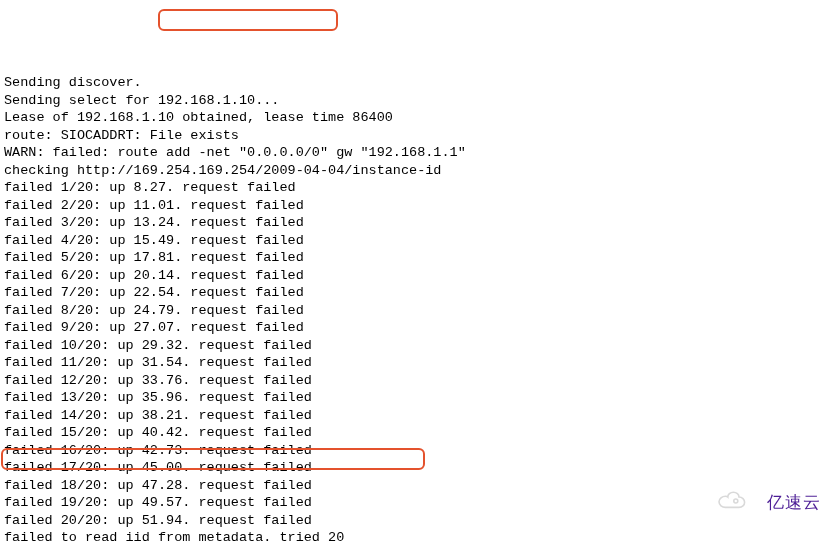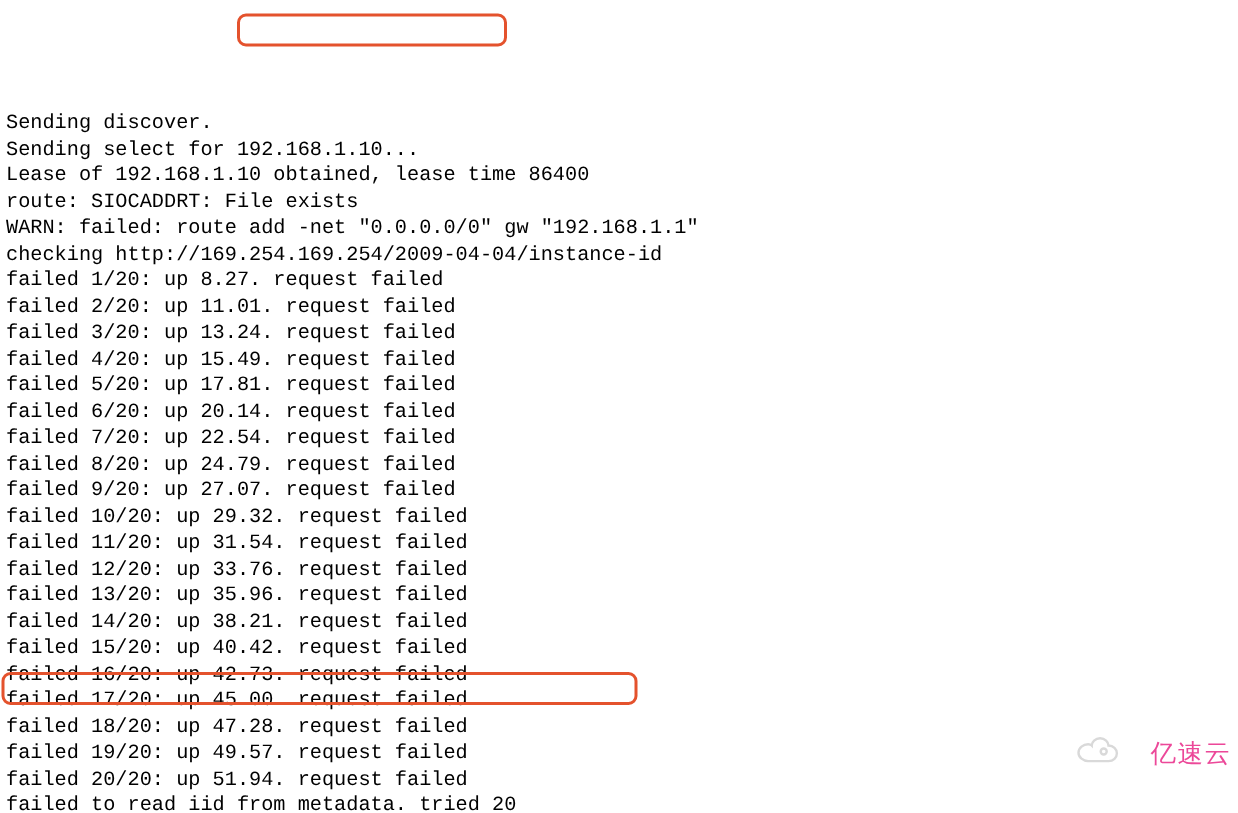--- a/index.html
+++ b/index.html
@@ -38,21 +38,21 @@
     .hb2 {
       left: 1px;
       top: 448px;
       width: 424px;
       height: 22px;
     }
     .watermark {
       position: absolute;
       right: 4px;
       bottom: 10px;
-      color: #ec4899;
+      color: #4c1d95;
       font-family: "Microsoft YaHei", Arial, sans-serif;
       font-size: 17px;
       letter-spacing: 1px;
       display: flex;
       align-items: center;
       gap: 20px;
     }
     .watermark svg {
       width: 32px;
       height: 20px;

